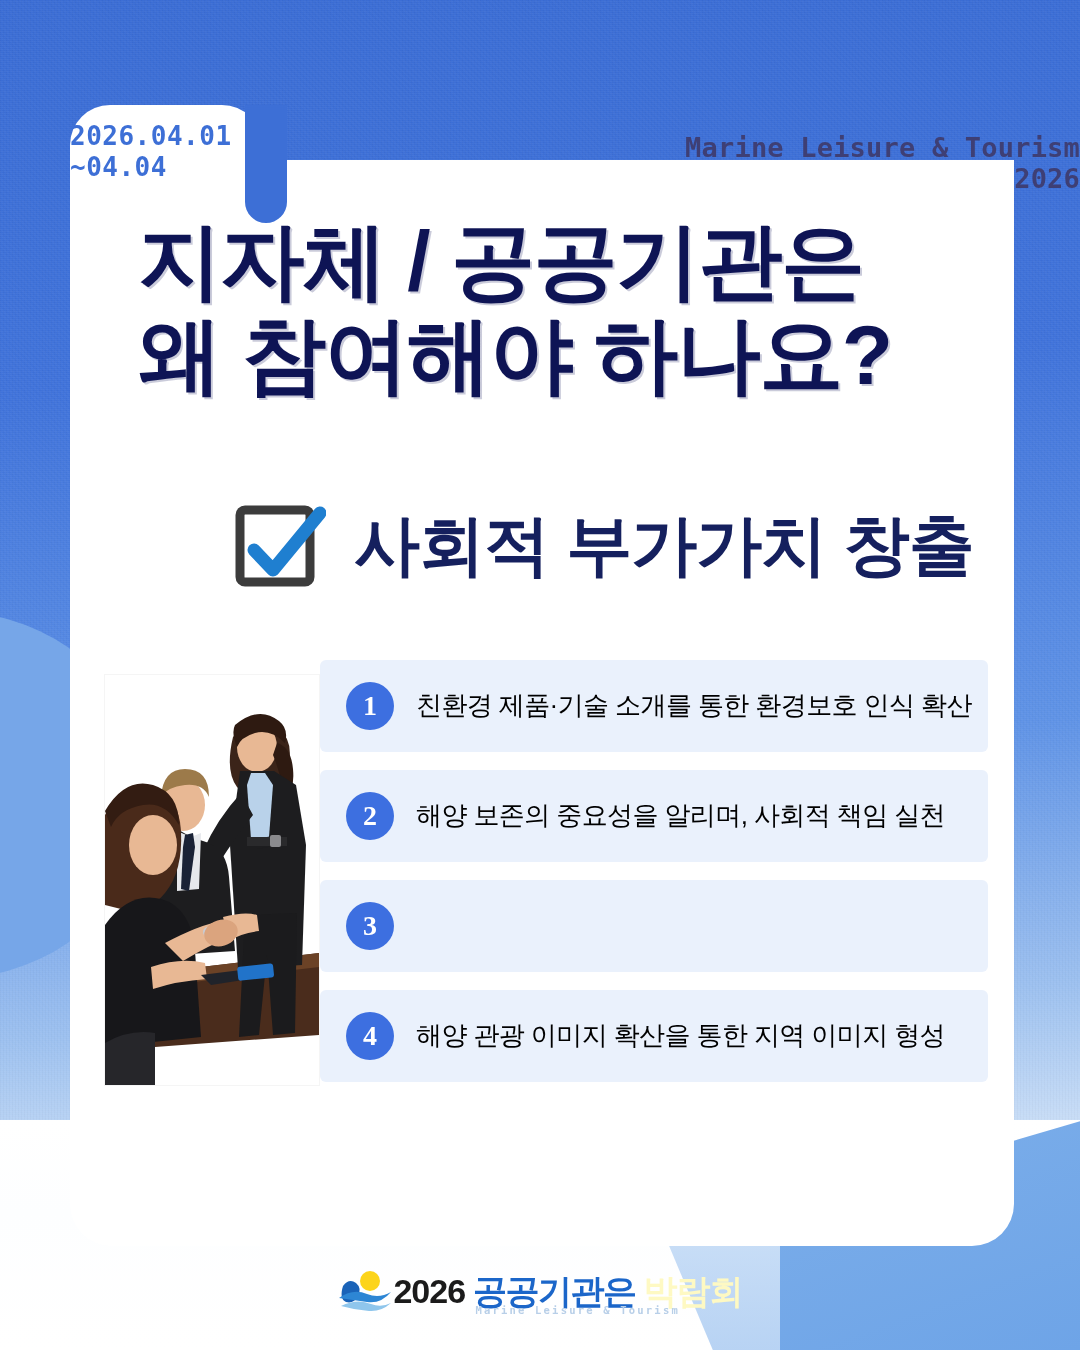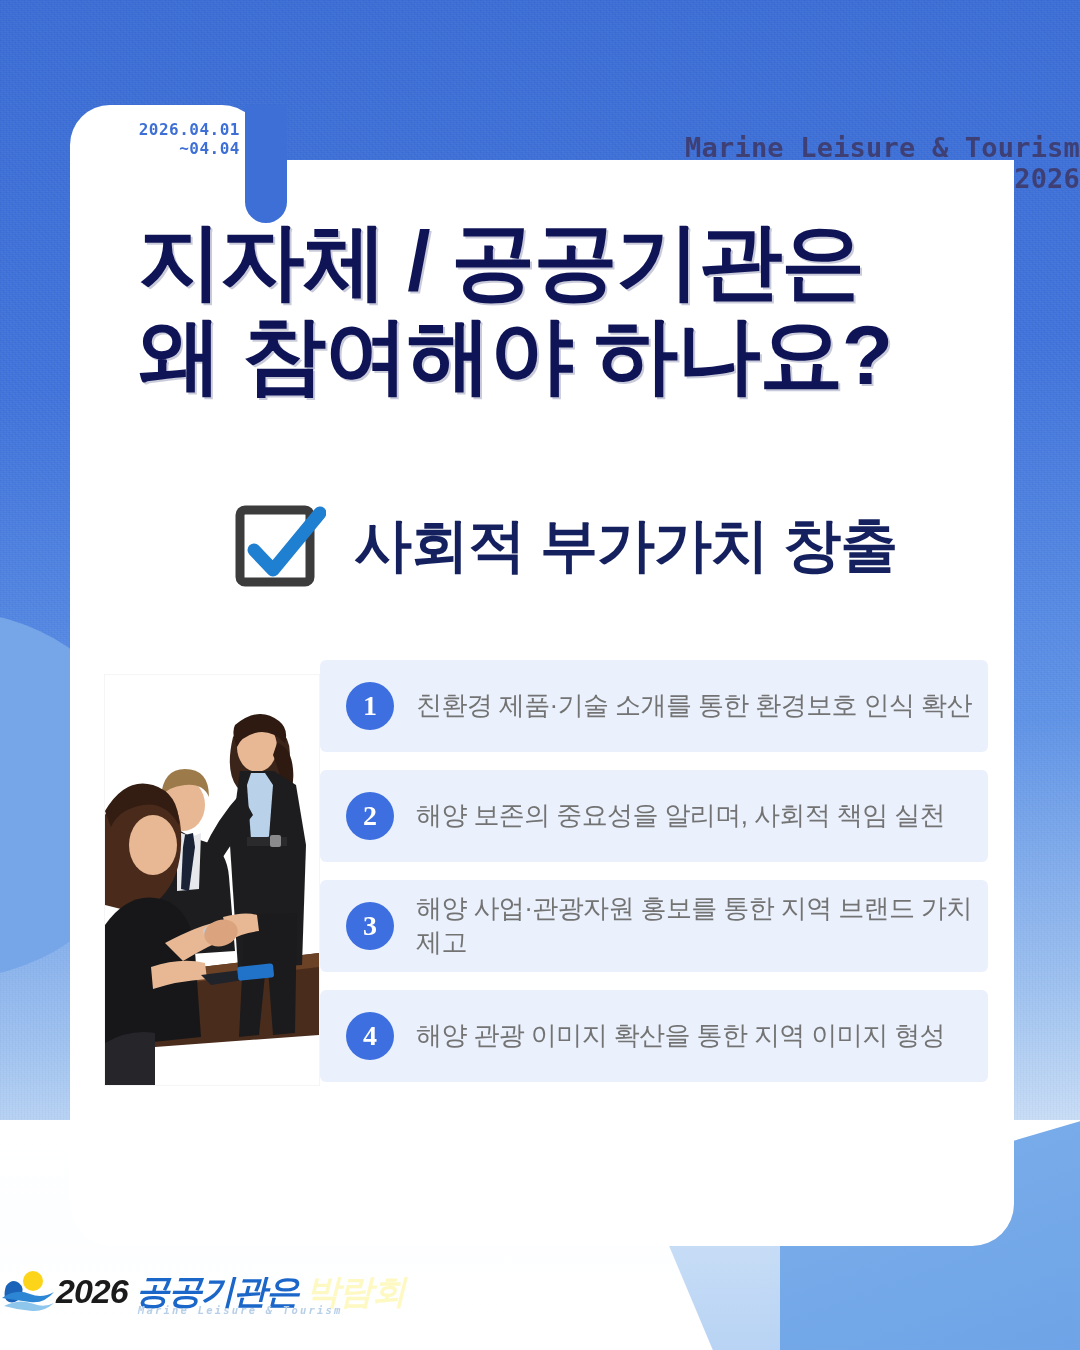--- a/index.html
+++ b/index.html
@@ -50,24 +50,24 @@
   }
 
   
   #date-tab {
     position:absolute; left:70px; top:105px; width:192px; height:118px;
     background:#ffffff; z-index:3;
     border-radius:40px 40px 0 0;
   }
   #date-tab .date-text {
     position:absolute; left:0; right:22px; top:16px;
-    text-align:right;
+    text-align:left;
     color:#3d6fd6;
     font-weight:800;
-    font-size:16px;
+    font-size:26px;
     line-height:1.18;
     letter-spacing:.5px;
     font-family:"DejaVu Sans Mono","Liberation Mono",monospace;
     white-space:pre-line;
   }
   
   #tab-notch {
     position:absolute; left:245px; top:105px; width:42px; height:118px;
     background:#3d6fd6; z-index:4; border-radius:0 0 21px 21px;
   }
@@ -110,21 +110,21 @@
     text-shadow:2px 2px 0 rgba(14,20,85,.22);
   }
 
   
   #subtitle-row {
     position:absolute; left:234px; top:500px; z-index:6;
     display:flex; align-items:center; gap:28px;
   }
   #check-icon { width:92px; height:92px; position:relative; flex:0 0 auto; }
   #subtitle-text {
-    color:#15205e; font-weight:900; font-size:58px; letter-spacing:-1px;
+    color:#15205e; font-weight:900; font-size:66px; letter-spacing:-1px;
   }
 
   
   #photo {
     position:absolute; left:105px; top:675px; width:214px; height:410px; z-index:6;
     overflow:hidden; background:#ffffff;
     box-shadow:0 0 0 1px rgba(0,0,0,.04);
   }
   #photo svg { display:block; }
 
@@ -135,28 +135,28 @@
     background:#eaf1fc; border-radius:6px;
     display:flex; align-items:center; padding-left:26px;
   }
   .benefit-badge {
     flex:0 0 auto; width:48px; height:48px; border-radius:50%;
     background:#3d6fe0; color:#fff;
     display:flex; align-items:center; justify-content:center;
     font-size:28px; font-weight:700; font-family:"Liberation Serif",serif;
   }
   .benefit-text {
-    margin-left:22px; color:#737373; font-size:26px; font-weight:500;
+    margin-left:22px; color:#000000; font-size:26px; font-weight:500;
     letter-spacing:-.6px; line-height:1.3;
   }
 
   
   #footer-logo {
     position:absolute; left:0; right:0; top:1268px; z-index:7;
-    display:flex; align-items:center; font-style:italic;
+    display:flex; align-items:center; justify-content:center; 
   }
   #logo-mark { width:56px; height:48px; position:relative; flex:0 0 auto; }
   #logo-wordmark { position:relative; }
   .wm-line { display:flex; align-items:baseline; gap:8px; }
   .wm-year { color:#1b1b1b; font-size:34px; font-weight:700; letter-spacing:-1px; }
   .wm-blue { color:#1b66c9; font-size:34px; font-weight:900; letter-spacing:-1.5px; }
   .wm-dark { color:#fef9c3; font-size:34px; font-weight:700; letter-spacing:-1px; }
   .wm-sub {
     position:absolute; left:62px; top:35px;
     color:#b8cfe8; font-size:10.5px; font-weight:700; letter-spacing:2.2px;
@@ -248,21 +248,20 @@
   <div class="benefit-row">
     <div class="benefit-badge">1</div>
     <div class="benefit-text">친환경 제품·기술 소개를 통한 환경보호 인식 확산</div>
   </div>
   <div class="benefit-row">
     <div class="benefit-badge">2</div>
     <div class="benefit-text">해양 보존의 중요성을 알리며, 사회적 책임 실천</div>
   </div>
   <div class="benefit-row">
     <div class="benefit-badge">3</div>
-    <div class="benefit-text">해양 사업·관광자원 홍보를 통한 지역 브랜드 가치 제고</div>
   </div>
   <div class="benefit-row">
     <div class="benefit-badge">4</div>
     <div class="benefit-text">해양 관광 이미지 확산을 통한 지역 이미지 형성</div>
   </div>
 </div>
 
 <div id="footer-logo">
   <div id="logo-mark">
     <svg viewBox="0 0 56 48" width="56" height="48">

